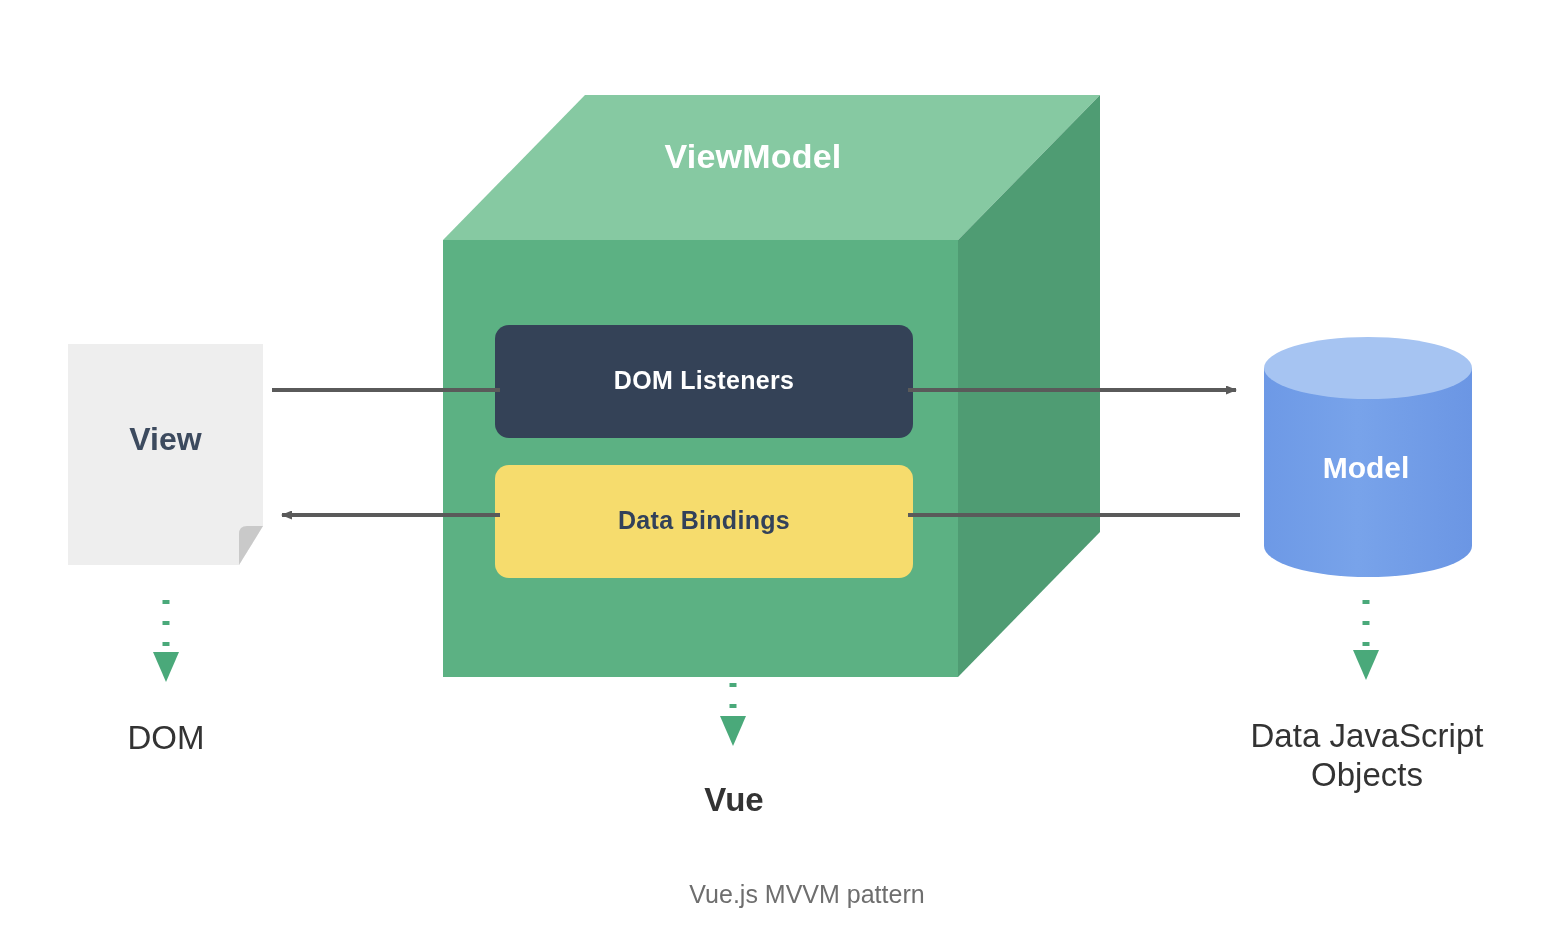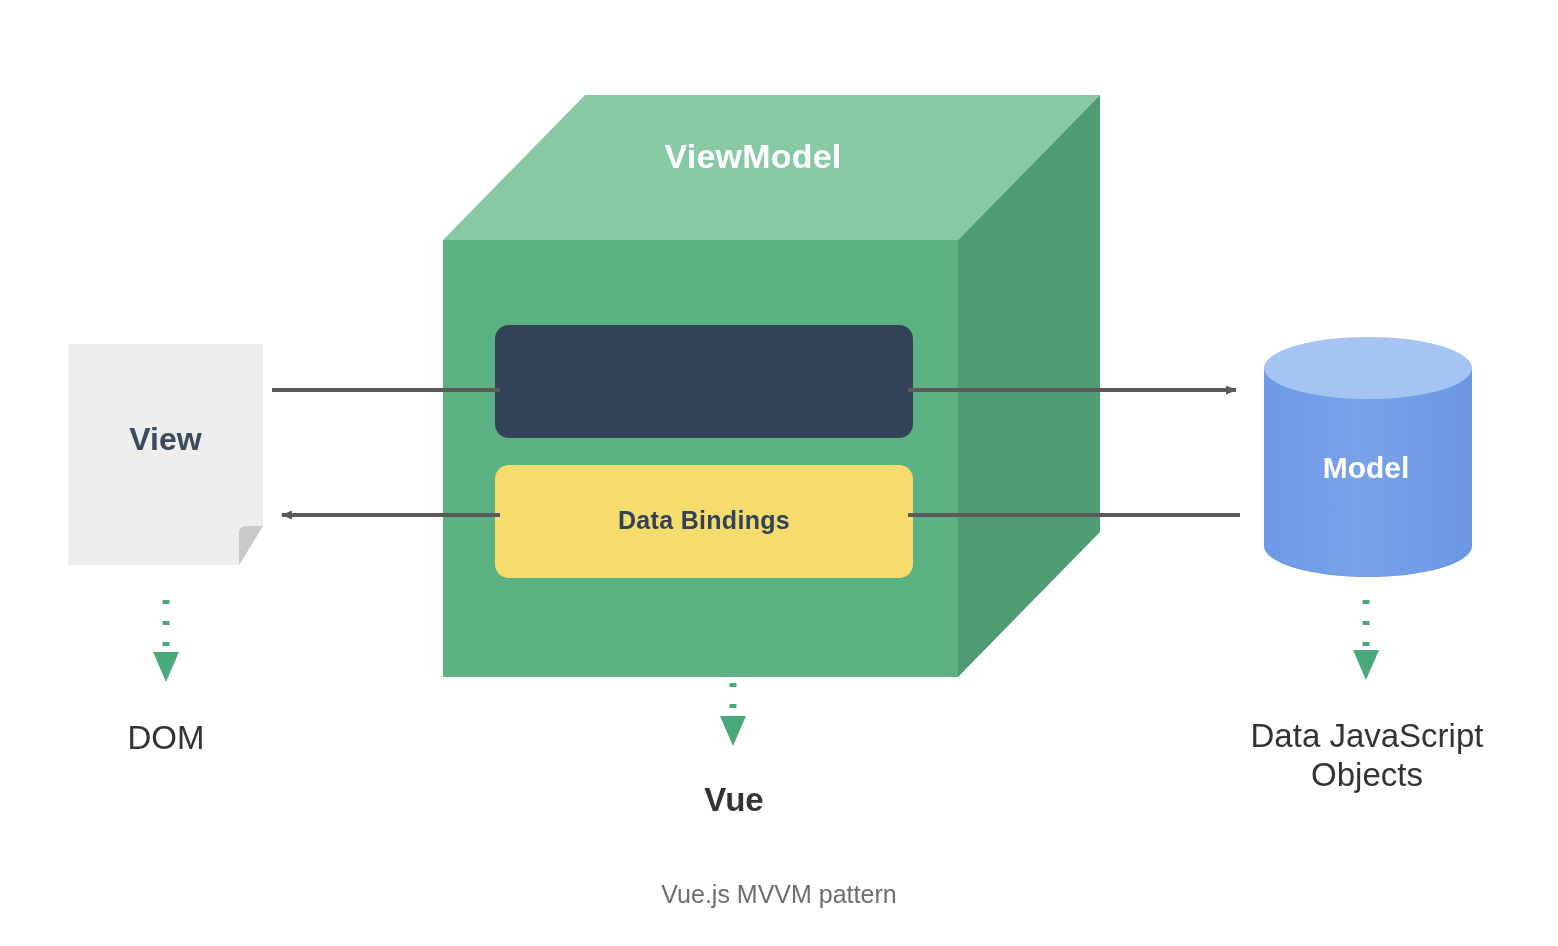--- a/index.html
+++ b/index.html
@@ -97,21 +97,21 @@
     width: 212px;
     font-weight: bold;
   }
   #annot-plain-js {
     left: 1218px;
     top: 698px;
     width: 298px;
   }
   
   #caption {
-    left: 479px;
+    left: 507px;
     top: 880px;
     width: 600px;
     font-size: 25px;
     color: #6e6e6e;
   }
 </style>
 </head>
 <body>
 
 <div id="stage">
@@ -168,20 +168,21 @@
     <line x1="1366" y1="600" x2="1366" y2="650" stroke="#4aa97a" stroke-width="7" stroke-dasharray="4 17" stroke-linecap="butt"></line>
     <path d="M1353,650 L1379,650 L1366,680 Z" fill="#4aa97a"></path>
   </svg>
 
   <div class="lbl" id="label-viewmodel" data-bind="diagram.nodes.viewmodel.label">ViewModel</div>
 
   <div class="lbl" id="label-view" data-bind="diagram.nodes.view.label">View</div>
 
   <div class="lbl" id="label-model" data-bind="diagram.nodes.model.label">Model</div>
 
+  <div class="lbl" id="label-dom-listeners" data-bind="diagram.nodes.dom_listeners.label">DOM Listeners</div>
 
   <div class="lbl" id="label-data-bindings" data-bind="diagram.nodes.data_bindings.label">Data Bindings</div>
 
   <div class="lbl annot" id="annot-dom" data-bind="diagram.annotations.dom">DOM</div>
 
   <div class="lbl annot" id="annot-vue" data-bind="diagram.annotations.vue">Vue</div>
 
   <div class="lbl annot" id="annot-plain-js"><span data-bind="diagram.annotations.plain_js_line1">Data JavaScript</span><br><span data-bind="diagram.annotations.plain_js_line2">Objects</span></div>
 
   <div class="lbl" id="caption" data-bind="diagram.caption">Vue.js MVVM pattern</div>

